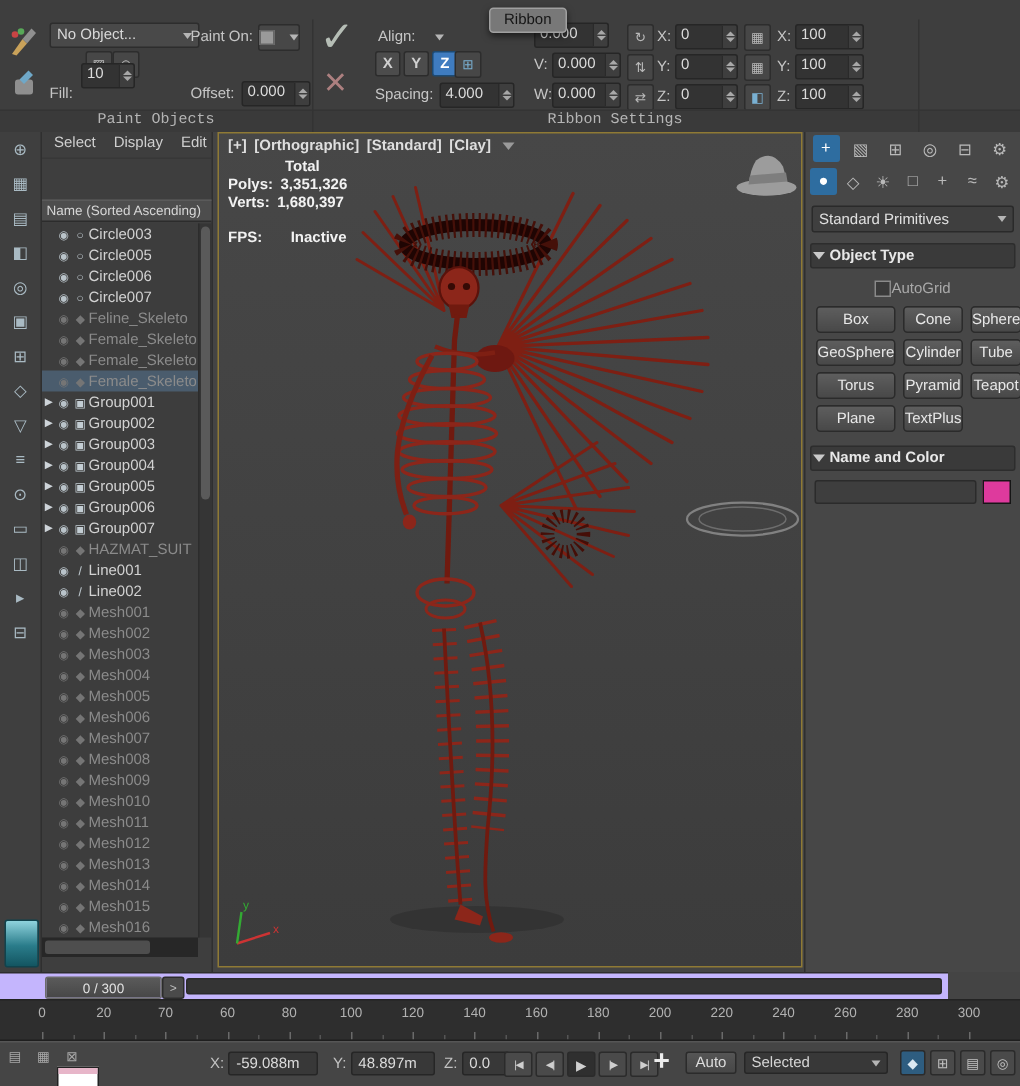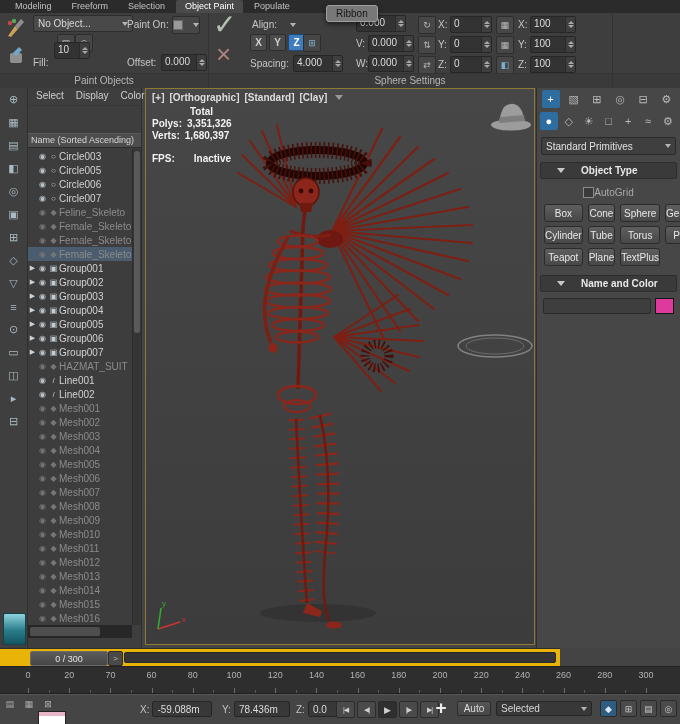--- a/index.html
+++ b/index.html
@@ -5,21 +5,21 @@
   html,body{margin:0;padding:0;background:#444;}
   body{width:680px;height:724px;overflow:hidden;font-family:"Liberation Sans",sans-serif;-webkit-font-smoothing:antialiased;}
   .app{position:relative;width:680px;height:724px;background:#444;}
 
   
   .ribbon{position:absolute;left:0;top:0;width:680px;height:88px;background:#3e3e3e;}
   .ribbon-tabs{height:13px;background:#2b2b2b;display:flex;gap:2px;padding-left:6px;}
   .rtab{font-size:9px;color:#c2c2c2;padding:1px 9px 0;white-space:nowrap;}
   .rtab.active{background:#4a4a4a;color:#fff;border-radius:2px 2px 0 0;}
   .ribbon-body{position:absolute;left:0;top:13px;width:644px;height:60px;}
-  .ribbon-labels{position:absolute;left:0;bottom:0;width:680px;height:14px;background:#3a3a3a;border-top:1px solid #343434;}
+  .ribbon-labels{position:absolute;left:0;bottom:0;width:680px;height:14px;background:#3a3a3a;border-top:1px solid #343434;font-family:Liberation Mono, monospace;}
   .rb-sec-label{position:absolute;top:1px;text-align:center;font-size:10px;color:#b5b5b5;}
   .rb-sep{position:absolute;top:13px;bottom:0;width:1px;background:#333;}
   .rb-label{position:absolute;font-size:10px;color:#c6c6c6;white-space:nowrap;}
   .rb-field{position:absolute;height:15px;display:flex;background:#333;border:1px solid #262626;border-radius:2px;overflow:hidden;}
   .rb-val{flex:1;font-size:10px;color:#dcdcdc;padding:1px 3px;white-space:nowrap;}
   .spin{width:9px;display:flex;flex-direction:column;justify-content:center;gap:1px;align-items:center;background:#3e3e3e;border-left:1px solid #2a2a2a;}
   .spin .up{width:0;height:0;border-left:3px solid transparent;border-right:3px solid transparent;border-bottom:3px solid #a8a8a8;}
   .spin .dn{width:0;height:0;border-left:3px solid transparent;border-right:3px solid transparent;border-top:3px solid #a8a8a8;}
   .rb-drop{position:absolute;height:15px;background:#494949;border:1px solid #2d2d2d;border-radius:2px;display:flex;align-items:center;padding:0 4px;font-size:10px;color:#d8d8d8;}
   .dda{width:0;height:0;border-left:3.5px solid transparent;border-right:3.5px solid transparent;border-top:4px solid #b5b5b5;margin-left:auto;}
@@ -67,33 +67,33 @@
   .vp-total{padding-left:38px;}
   .vp-fps{margin-top:11px;}
   .vp-svg{position:absolute;left:0;top:0;width:388px;height:555px;}
 
   
   .cmdpanel{position:absolute;left:536px;top:88px;width:144px;height:560px;background:#474747;border-left:1px solid #2f2f2f;box-sizing:border-box;}
   .cp-tabs-row{display:flex;justify-content:space-around;align-items:center;height:22px;padding:0 2px;}
   .cp-icon{width:18px;height:18px;display:flex;align-items:center;justify-content:center;font-size:11px;color:#b9b9b9;border-radius:2px;}
   .cp-icon.active{background:#2e6da0;color:#fff;}
   .cp-combo{margin:5px 4px 0;height:16px;background:#3f3f3f;border:1px solid #2a2a2a;border-radius:2px;display:flex;align-items:center;padding:0 4px;font-size:10px;color:#e0e0e0;}
-  .rollout-header{margin:7px 3px 0;height:15px;background:#3a3a3a;border:1px solid #2d2d2d;border-radius:2px;display:flex;align-items:center;gap:16px;padding:0 16px;font-size:10px;font-weight:bold;color:#e8e8e8;}
+  .rollout-header{margin:7px 3px 0;height:15px;background:#3a3a3a;border:1px solid #2d2d2d;border-radius:2px;display:flex;align-items:center;gap:3px;padding:0 1px;font-size:10px;font-weight:bold;color:#e8e8e8;}
   .roll-arrow{width:0;height:0;border-left:4px solid transparent;border-right:4px solid transparent;border-top:5px solid #c9c9c9;}
   .autogrid-row{display:flex;align-items:flex-end;justify-content:center;gap:0;height:14px;margin-top:5px;}
   .cp-checkbox{width:9px;height:9px;background:#3a3a3a;border:1px solid #8a8a8a;}
   .cp-dim{font-size:10px;color:#a9a9a9;}
-  .prim-grid{display:grid;grid-template-columns:1fr 1fr 1fr 1fr;gap:4px 5px;padding:6px 7px 2px;}
+  .prim-grid{display:grid;grid-template-columns:1fr 1fr 1fr;gap:4px 5px;padding:6px 7px 2px;}
   .prim-btn{height:16px;background:linear-gradient(#5e5e5e,#484848);border:1px solid #2b2b2b;border-radius:3px;display:flex;align-items:center;justify-content:center;font-size:10px;color:#e8e8e8;}
   .namecolor-row{display:flex;gap:4px;margin:6px 6px 0;align-items:center;}
   .name-field{flex:1;height:14px;background:#3e3e3e;border:1px solid #2b2b2b;border-radius:2px;}
   .color-swatch{width:17px;height:14px;border:1px solid #161616;}
 
   
-  .timeslider{position:absolute;left:0;top:648px;width:560px;height:18px;background:#eab308;border-top:1px solid #2e2e2e;box-sizing:border-box;}
+  .timeslider{position:absolute;left:0;top:648px;width:632px;height:18px;background:#c4b5fd;border-top:1px solid #2e2e2e;box-sizing:border-box;}
   .ts-groove{position:absolute;left:124px;right:4px;top:3px;bottom:3px;background:#343434;border:1px solid #2a2a2a;border-radius:2px;}
   .ts-handle{position:absolute;left:30px;top:2px;width:76px;height:13px;background:linear-gradient(#5a5a5a,#474747);border:1px solid #6b6b6b;border-radius:2px;font-size:9px;color:#e2e2e2;display:flex;align-items:center;justify-content:center;z-index:2;}
   .ts-arrow{position:absolute;left:108px;top:2px;width:13px;height:13px;background:#4a4a4a;border:1px solid #2c2c2c;border-radius:2px;color:#c0c0c0;font-size:8px;display:flex;align-items:center;justify-content:center;z-index:2;}
 
   
   .trackbar{position:absolute;left:0;top:666px;width:680px;height:28px;background:#2e2e2e;border-top:1px solid #232323;overflow:hidden;box-sizing:border-box;}
   .ruler-num{position:absolute;top:3px;transform:translateX(-50%);font-size:9px;color:#b2b2b2;}
   .ruler-tick{position:absolute;bottom:1px;width:1px;height:5px;background:#6a6a6a;}
   .ruler-tick.minor{height:3px;background:#555;}
   .trackbar::after{content:'';position:absolute;bottom:0;left:0;right:0;height:1px;background:#1f1f1f;}
@@ -115,27 +115,20 @@
   .sb-right{position:absolute;left:600px;top:5px;display:flex;gap:3px;}
   .sb-rbtn{width:17px;height:17px;background:#4a4a4a;border:1px solid #2b2b2b;border-radius:2px;color:#c3c3c3;font-size:9px;display:flex;align-items:center;justify-content:center;box-sizing:border-box;}
   .sb-rbtn.accent{background:#2e5d80;color:#dce9f2;}
 </style>
 </head>
 <body>
 
 <div class="app">
 
   <div class="ribbon">
-    <div class="ribbon-tabs">
-        <div class="rtab">Modeling</div>
-        <div class="rtab">Freeform</div>
-        <div class="rtab">Selection</div>
-        <div class="rtab active">Object Paint</div>
-        <div class="rtab">Populate</div>
-      </div>
 
     <div class="ribbon-body">
 
       <div class="rb-bigicon" style="left:3px;top:2px">
         <svg width="22" height="22" viewBox="0 0 22 22">
           <path d="M3,19 L10,9 L13,12 L6,20 Z" fill="#c9a25a"></path>
           <path d="M10,9 L16,2 L19,5 L13,12 Z" fill="#8f8f8f"></path>
           <circle cx="5" cy="6" r="2.2" fill="#c94444"></circle>
           <circle cx="9" cy="4" r="2.2" fill="#58a858"></circle>
         </svg>
@@ -291,21 +284,21 @@
         <span class="rb-val">100</span>
         <span class="spin">
             <i class="up"></i>
             <i class="dn"></i>
           </span>
       </div>
     </div>
 
     <div class="ribbon-labels">
       <div class="rb-sec-label" style="left:0;width:208px">Paint Objects</div>
-      <div class="rb-sec-label" style="left:208px;width:404px">Sphere Settings</div>
+      <div class="rb-sec-label" style="left:208px;width:404px">Ribbon Settings</div>
     </div>
     <div class="rb-sep" style="left:208px"></div>
     <div class="rb-sep" style="left:612px"></div>
 
     <div class="ribbon-tooltip">Ribbon</div>
   </div>
 
   <div class="left-strip">
     <div class="strip-icon">⊕</div>
       <div class="strip-icon">▦</div>
@@ -322,21 +315,21 @@
       <div class="strip-icon">◫</div>
       <div class="strip-icon">▸</div>
       <div class="strip-icon">⊟</div>
       <div class="layout-tab"></div>
   </div>
 
   <div class="explorer">
     <div class="exp-menubar">
         <span class="exp-menu-item">Select</span>
         <span class="exp-menu-item">Display</span>
-        <span class="exp-menu-item">Color</span>
+        <span class="exp-menu-item">Edit</span>
       </div>
     <div class="exp-header">Name (Sorted Ascending)</div>
     <div class="exp-rows">
         <div class="exp-row">
           <span class="exp-expander"></span>
           <span class="exp-eye">◉</span>
           <span class="exp-type">○</span>
           <span class="exp-label">Circle003</span>
         </div>
         <div class="exp-row">
@@ -744,21 +737,21 @@
         <div class="sb-icon">⊠</div>
       </div>
     <div class="sb-listener"></div>
 
     <div class="sb-coord" style="left:140px">
       <span>X:</span>
       <span class="cfield" style="width:50px">-59.088m</span>
     </div>
     <div class="sb-coord" style="left:222px">
       <span>Y:</span>
-      <span class="cfield" style="width:46px">78.436m</span>
+      <span class="cfield" style="width:46px">48.897m</span>
     </div>
     <div class="sb-coord" style="left:296px">
       <span>Z:</span>
       <span class="cfield" style="width:22px">0.0</span>
     </div>
 
     <div class="playback">
         <div class="pb-btn">|◀</div>
         <div class="pb-btn">◀|</div>
         <div class="pb-btn play">▶</div>

